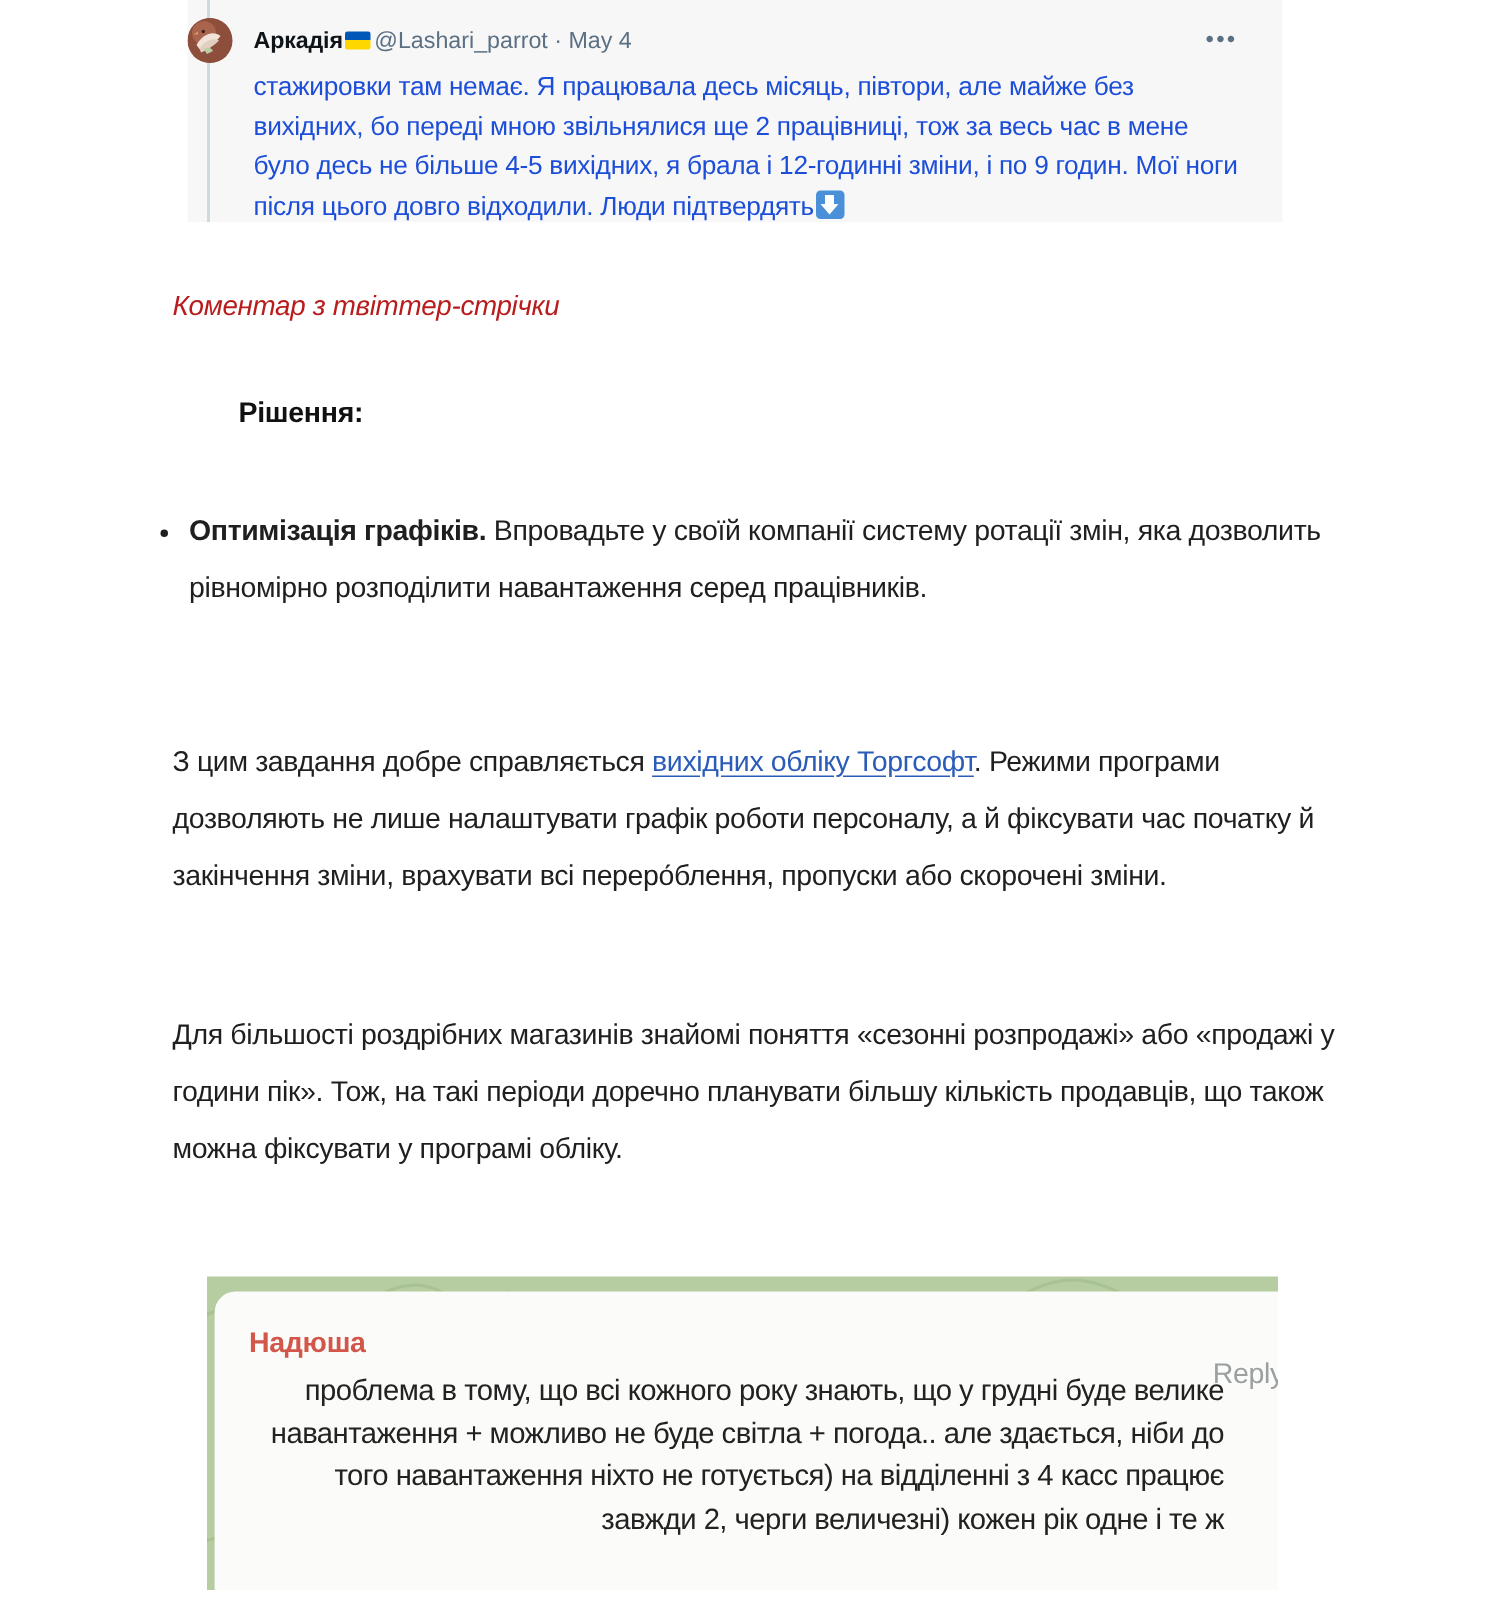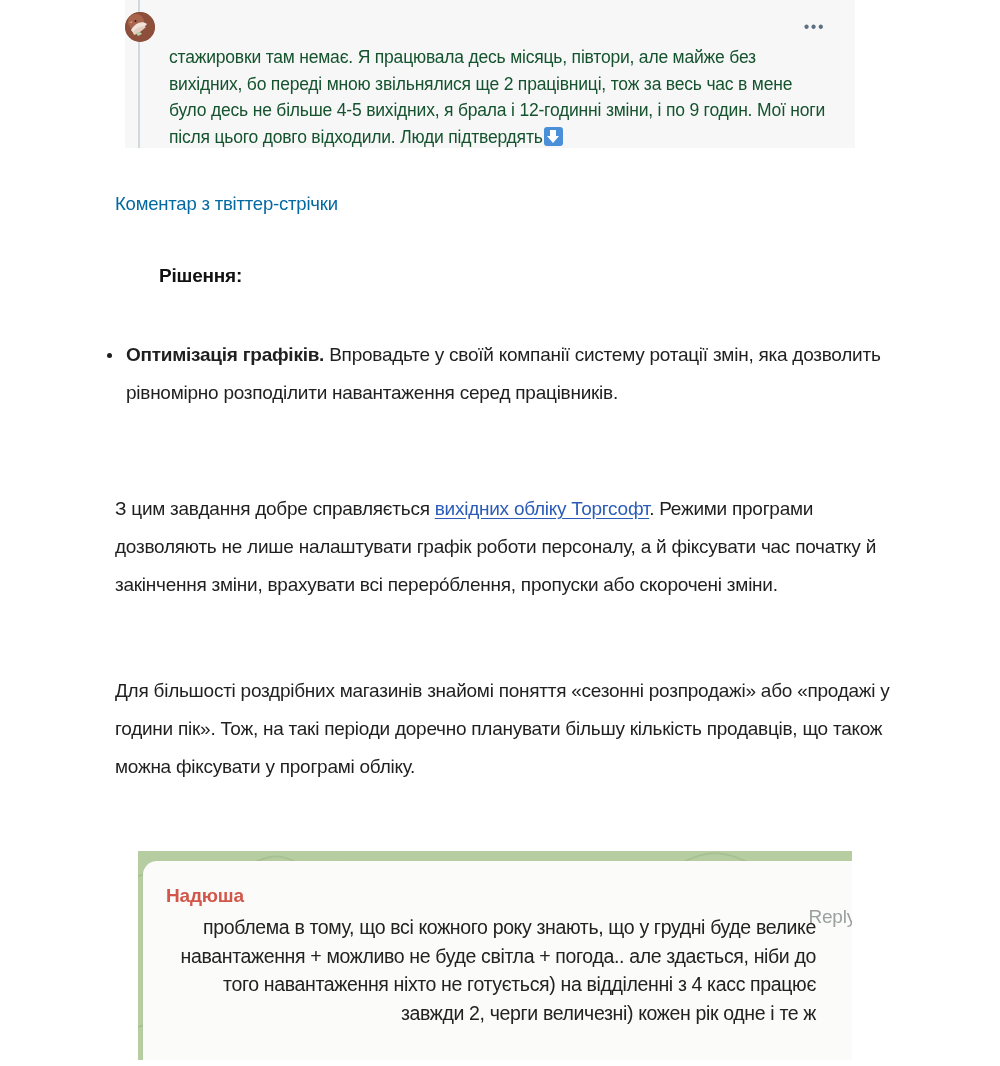--- a/index.html
+++ b/index.html
@@ -83,21 +83,21 @@
     line-height: 10px;
     cursor: pointer;
   }
   .tweet-body {
     position: absolute;
     left: 44px;
     top: 44px;
     width: 660px;
     font-size: 17.5px;
     line-height: 26.5px;
-    color: #14532d;
+    color: #1d4ed8;
     letter-spacing: -0.2px;
   }
   .dl-emoji {
     display: inline-block;
     width: 19px;
     height: 19px;
     vertical-align: -3px;
     background: #4a90d9;
     border-radius: 3px;
     position: relative;
@@ -120,22 +120,23 @@
     border-left: 6px solid transparent;
     border-right: 6px solid transparent;
     border-top: 7px solid #fff;
   }
 
   
   .caption {
     position: absolute;
     left: 115px;
     top: 193px;
+    font-style: italic;
     font-size: 18.5px;
-    color: #0369a1;
+    color: #b91c1c;
     letter-spacing: -0.2px;
   }
   .heading {
     position: absolute;
     left: 115px;
     top: 265px;
     font-weight: bold;
     font-size: 19px;
     color: #111111;
     letter-spacing: -0.2px;
@@ -265,20 +266,23 @@
       <circle cx="15" cy="15" r="15" fill="#8d4e3c"></circle>
       <circle cx="11" cy="10" r="8" fill="#a8644c"></circle>
       <path d="M6 18 C10 11, 17 8, 22 12 C19 16, 14 20, 9 22 Z" fill="#f2e3da"></path>
       <path d="M8 20 C12 15, 17 13, 21 15 C17 19, 12 22, 9 23 Z" fill="#e3cfc2"></path>
       <path d="M11 21 C13 19, 16 20, 17 22 L13 24 Z" fill="#b9cfa6"></path>
       <circle cx="10.5" cy="9" r="1.1" fill="#3a2118"></circle>
       <path d="M7 9 L4 11 L7 11 Z" fill="#d9a15e"></path>
     </svg>
   </div>
 
+  <div class="tweet-header">
+    <span class="tw-name">Аркадія</span><span class="ua-flag"></span><span class="tw-handle">@Lashari_parrot · May 4</span>
+  </div>
 
   <div class="tweet-menu">•••</div>
 
   <div class="tweet-body">
     <span>стажировки там немає. Я працювала десь місяць, півтори, але майже без вихідних, бо переді мною звільнялися ще 2 працівниці, тож за весь час в мене було десь не більше 4-5 вихідних, я брала і 12-годинні зміни, і по 9 годин. Мої ноги після цього довго відходили. Люди підтвердять</span><span class="dl-emoji"></span>
   </div>
 </div>
 
 <div class="caption">Коментар з твіттер-стрічки</div>
 

